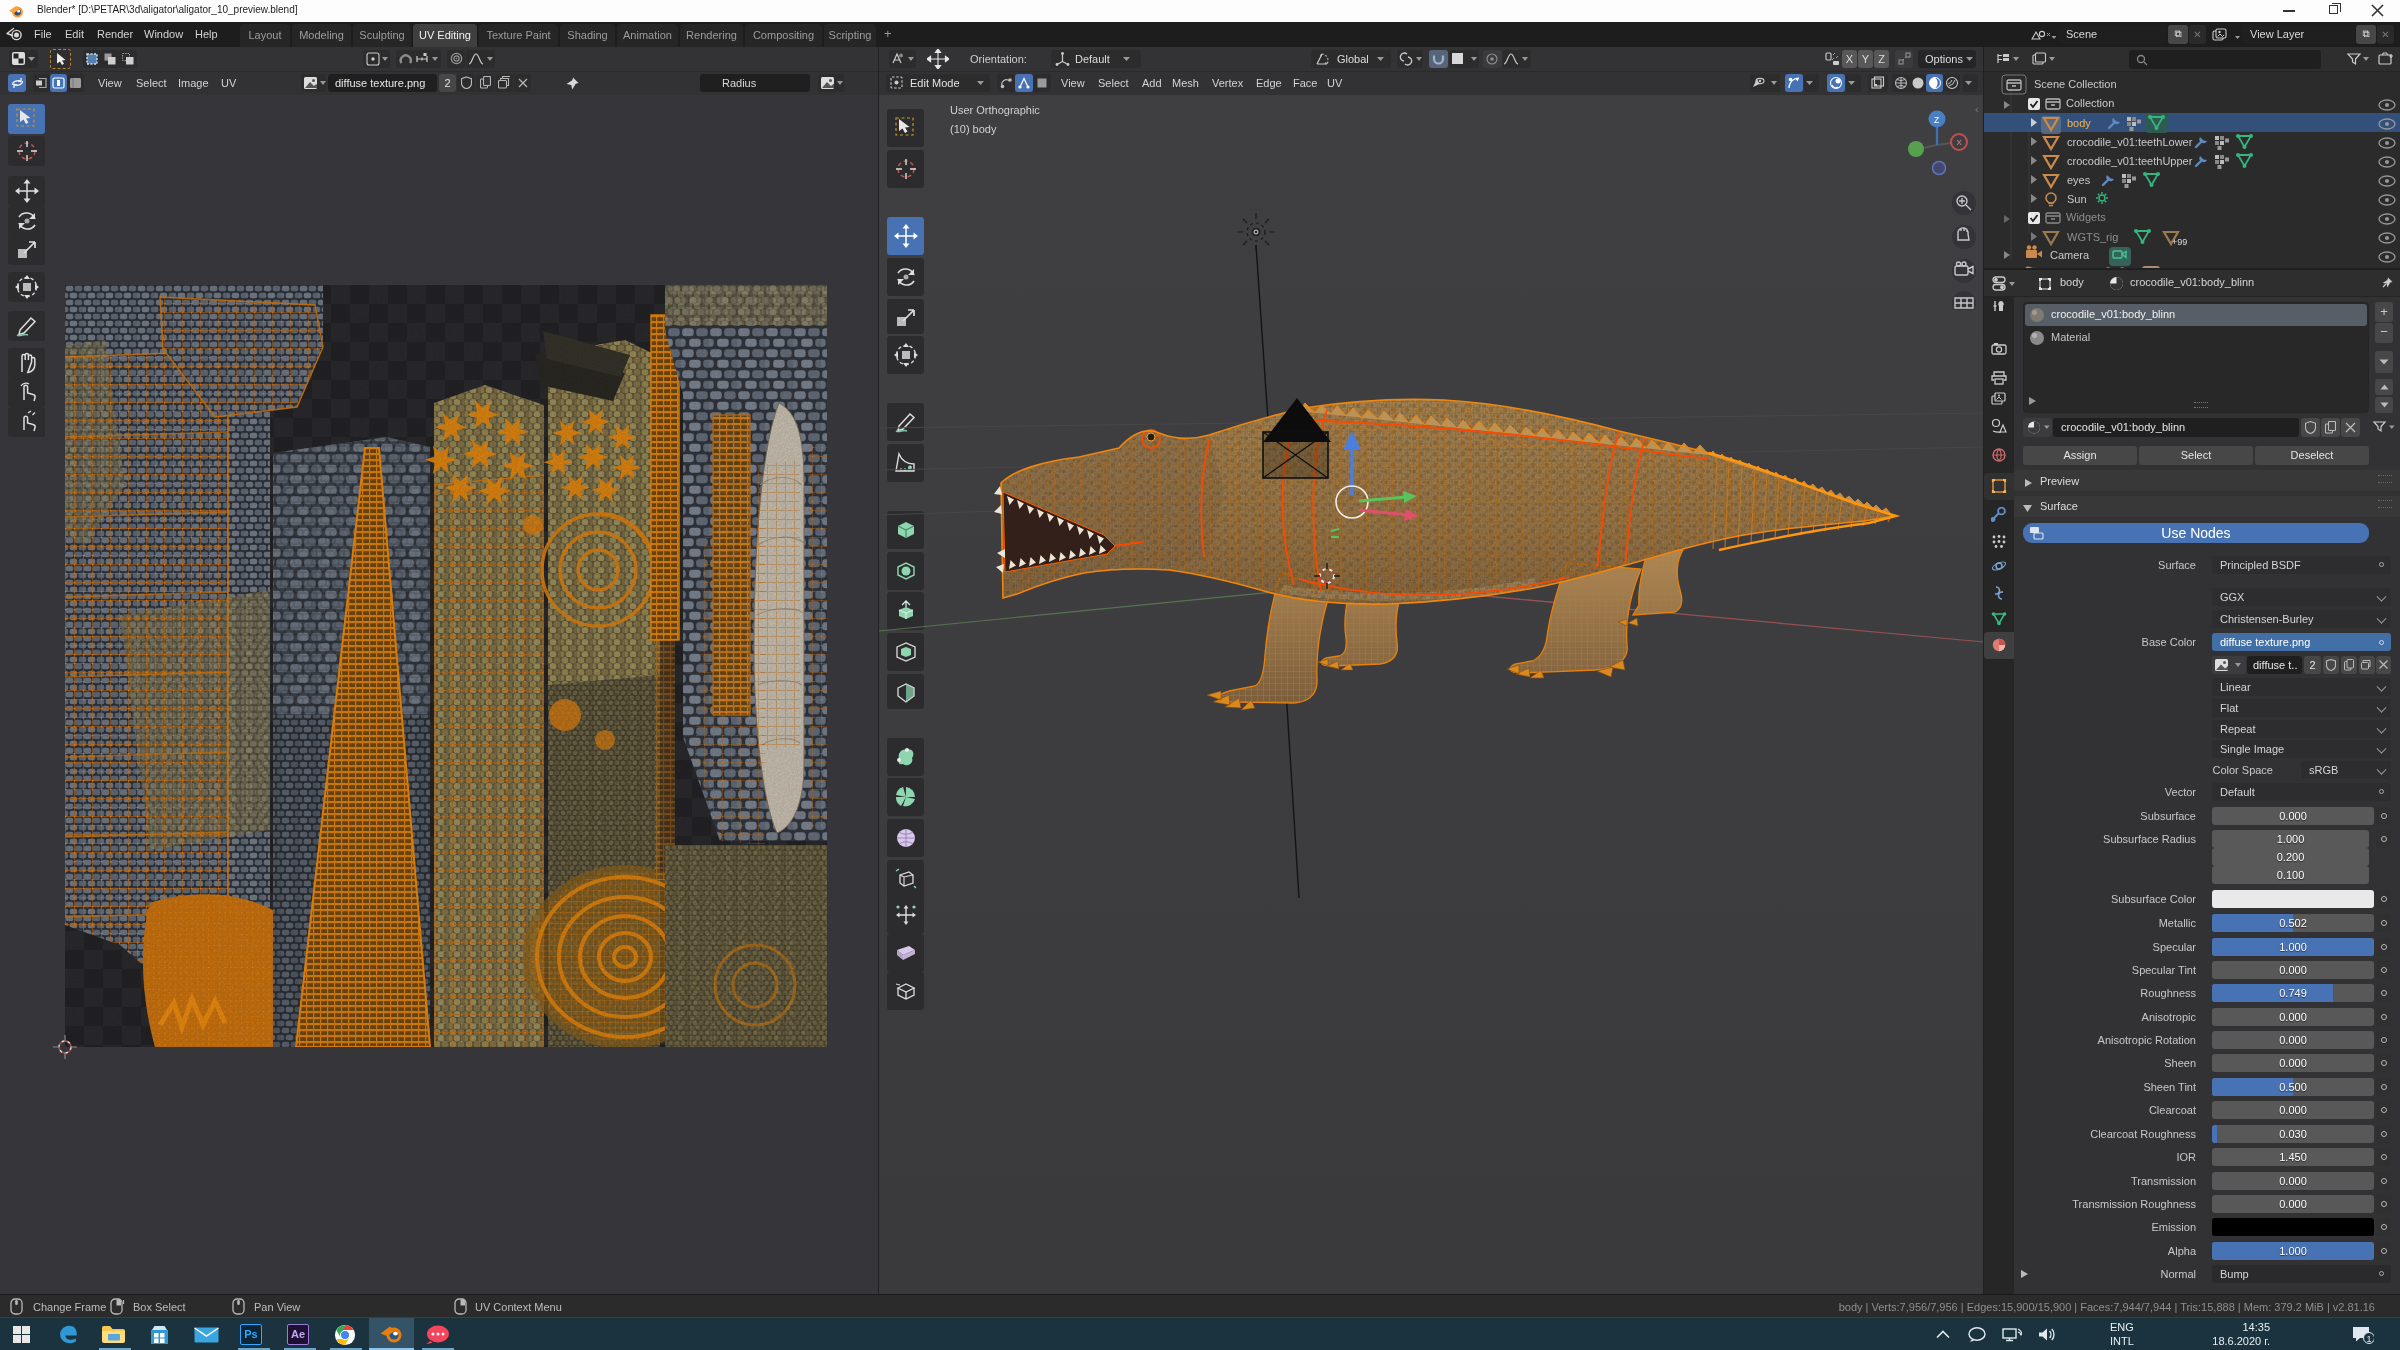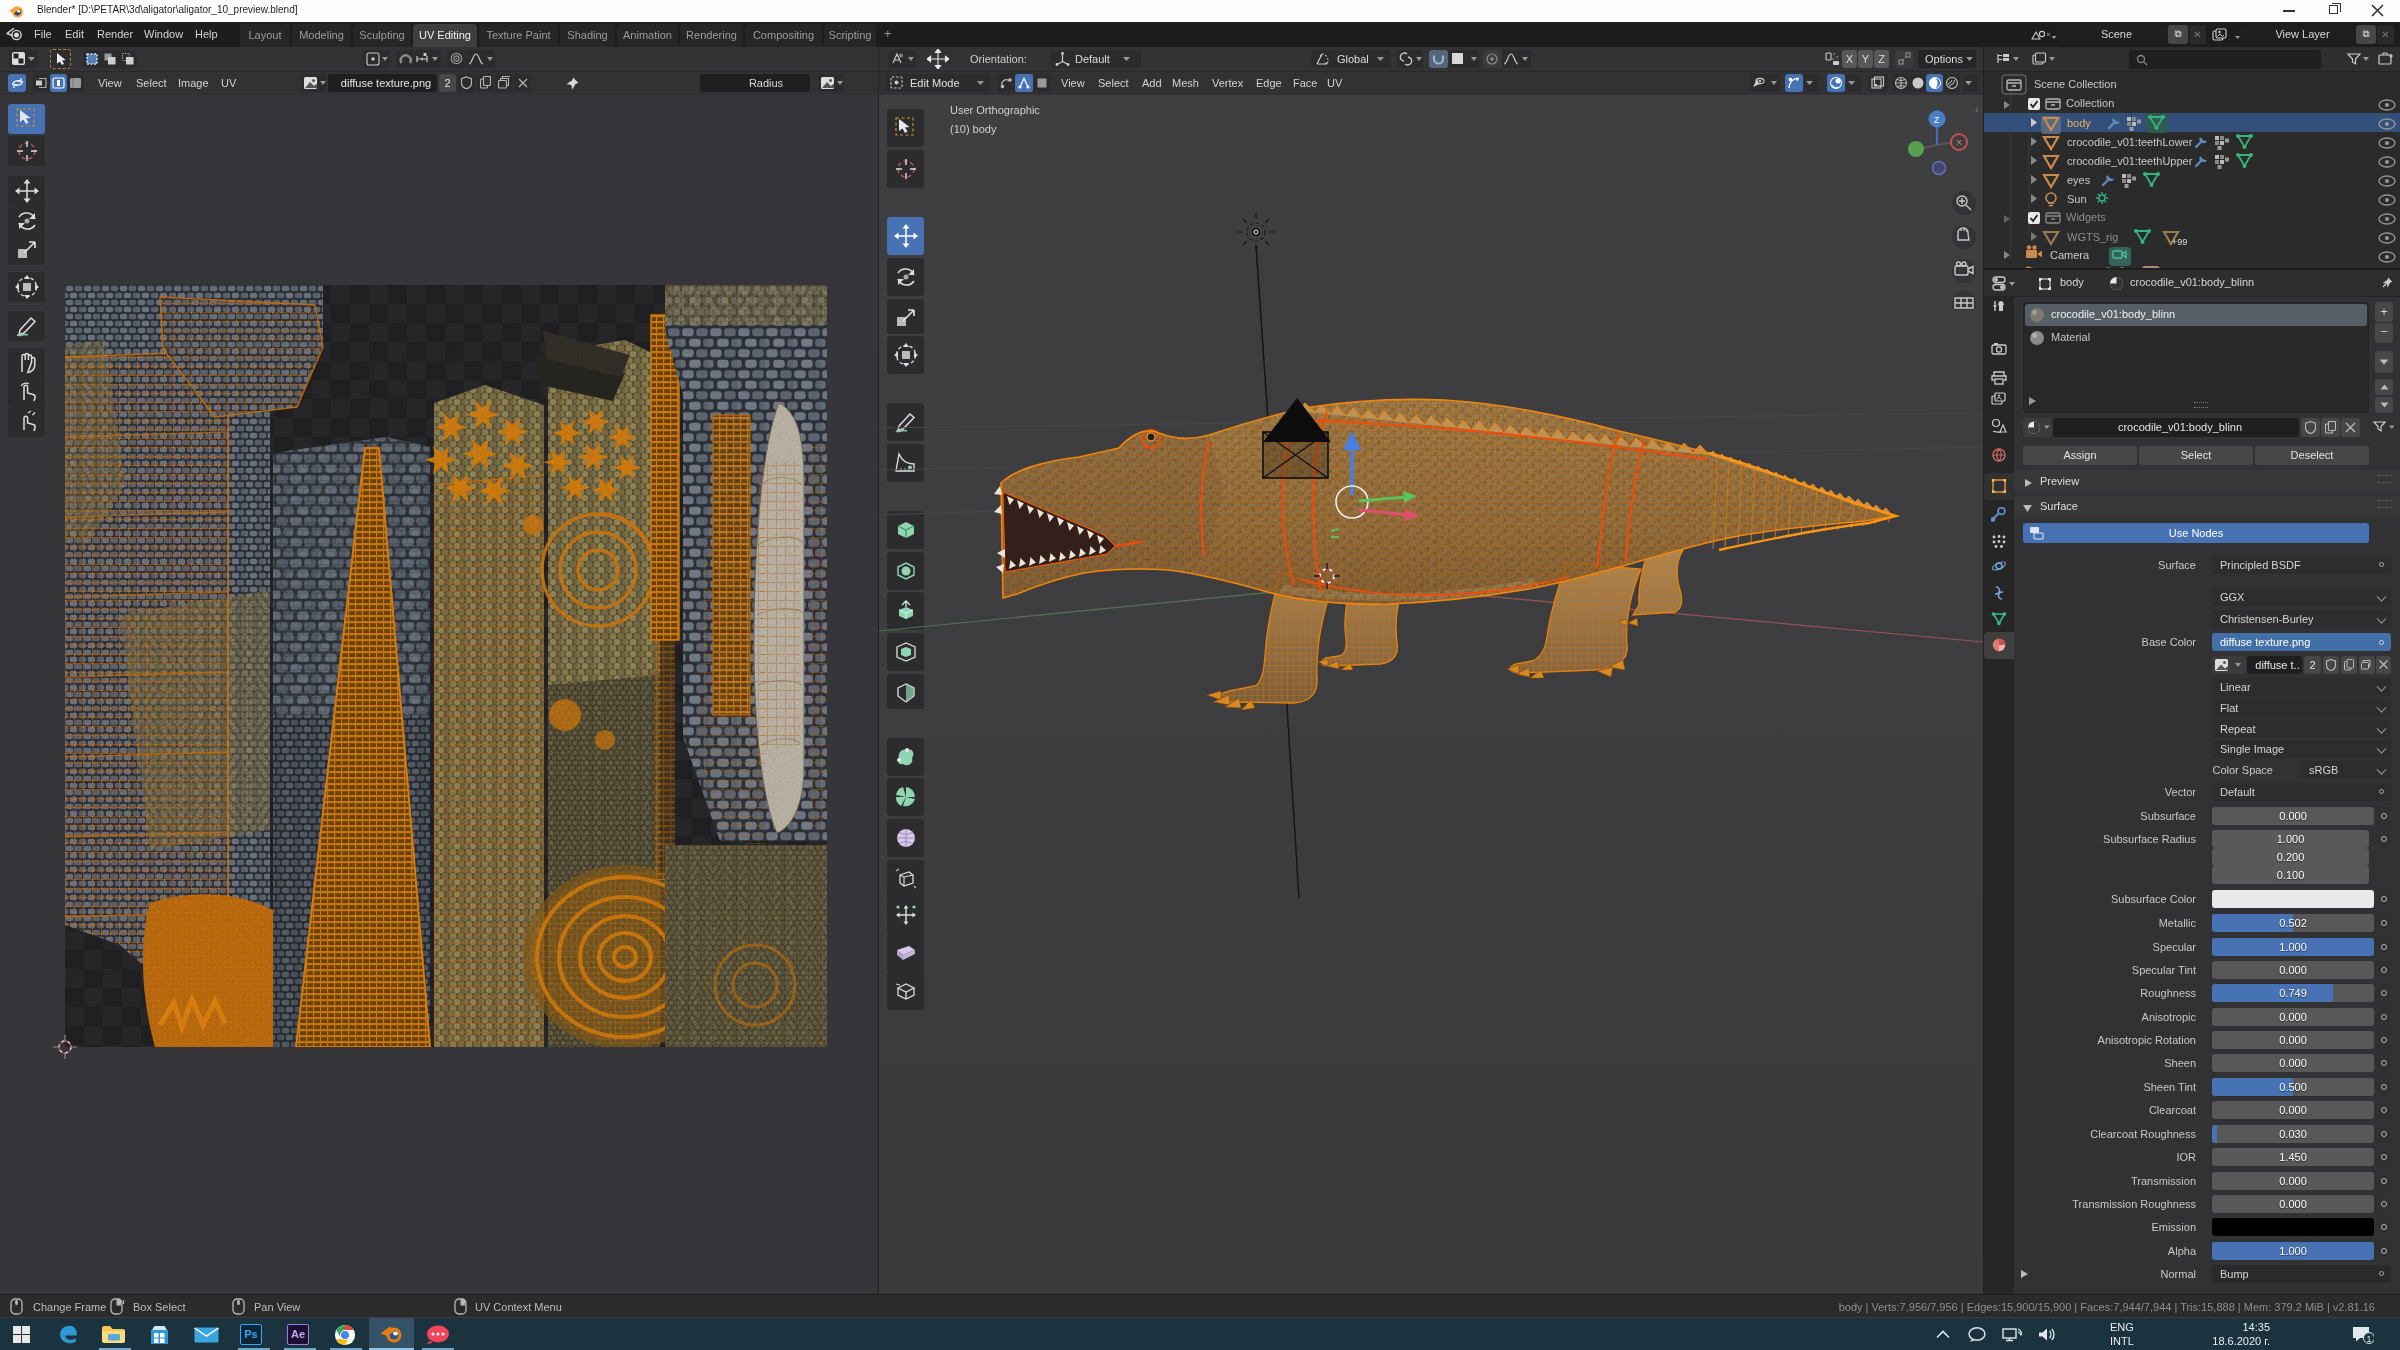--- a/index.html
+++ b/index.html
@@ -13,21 +13,21 @@
 #uvheader{left:0;top:47px;width:878px;height:48px;background:#333336;}
 #vpheader{left:878px;top:47px;width:1105px;height:48px;background:#333336;border-left:1px solid #232323;}
 .hrow2{position:absolute;left:0;top:24px;width:100%;height:24px;background:#323235;border-top:1px solid #2a2a2c;}
 #uveditor{left:0;top:95px;width:878px;height:1200px;background:#36363a;}
 #viewport{left:878px;top:95px;width:1105px;height:1200px;background:linear-gradient(#3f3f42 0%,#3d3d40 55%,#3a3a3d 100%);border-left:1px solid #202020;}
 #rightcol{left:1983px;top:47px;width:417px;height:1248px;background:#2b2b2b;border-left:1px solid #202020;}
 #outliner{position:absolute;left:0;top:0;width:417px;height:221px;background:#2b2b2b;}
 #props{position:absolute;left:0;top:221px;width:417px;height:1027px;background:#323234;border-top:2px solid #1f1f1f;}
 #statusbar{left:0;top:1294px;width:2400px;height:23px;background:#2b2b2b;border-top:1px solid #1a1a1a;color:#bdbdbd;font-size:11px;}
 #taskbar{left:0;top:1318px;width:2400px;height:32px;background:#1b333f;}
-.fld{position:absolute;background:#1f1f1f;border-radius:3px;color:#d9d9d9;font-size:11px;text-align:center;}
+.fld{position:absolute;background:#1f1f1f;border-radius:3px;color:#d9d9d9;font-size:11px;}
 .btn{position:absolute;background:#474747;border-radius:3px;color:#e4e4e4;font-size:11px;text-align:center;}
 .ddn{position:absolute;background:#2d2d2f;border-radius:3px;color:#d5d5d5;font-size:11px;}
 .ddn:after{content:"";position:absolute;right:6px;top:45%;width:6px;height:6px;border-right:1.5px solid #999;border-bottom:1.5px solid #999;transform:translateY(-40%) rotate(45deg);}
 .slider{position:absolute;height:18px;background:#585858;border-radius:3px;overflow:hidden;color:#fff;font-size:11px;text-align:center;line-height:18px;text-shadow:0 1px 1px rgba(0,0,0,.6);}
 .slider .fill{position:absolute;left:0;top:0;bottom:0;background:#4772b3;}
 .slider span{position:relative;}
 .plabel{position:absolute;color:#c8c8c8;font-size:11px;text-align:right;width:180px;height:18px;line-height:18px;}
 .dot{position:absolute;width:15px;height:18px;background:#303030;border-radius:3px;}
 .dot:after{content:"";position:absolute;left:4.5px;top:6px;width:4px;height:4px;border:1.5px solid #b5b5b5;border-radius:50%;}
 .icnbtn{position:absolute;background:#2c2c2c;border-radius:3px;}
@@ -1163,21 +1163,21 @@
 <div class="abs" style="left:30px;top:200px;width:387px;height:21px;background:#383838;border-radius:3px"></div><svg class="abs" style="left:40px;top:208px" width="9" height="10">
           <path d="M1 1 l7 4 l-7 4 z" fill="#bbb"></path>
         </svg>
 <div class="abs" style="left:56px;top:205px;font-size:11px;color:#dedede">Preview</div>
 <div class="abs" style="left:394px;top:205px;width:14px;height:8px;border-top:1.5px dotted #666;border-bottom:1.5px dotted #666"></div>
 <div class="abs" style="left:30px;top:226px;width:387px;height:21px;background:#383838;border-radius:3px 3px 0 0"></div><svg class="abs" style="left:38px;top:234px" width="11" height="9">
           <path d="M1 1 h9 l-4.5 7 z" fill="#bbb"></path>
         </svg>
 <div class="abs" style="left:56px;top:230px;font-size:11px;color:#dedede">Surface</div>
 <div class="abs" style="left:394px;top:230px;width:14px;height:8px;border-top:1.5px dotted #666;border-bottom:1.5px dotted #666"></div>
-<div class="abs" style="left:39px;top:253px;width:346px;height:20px;background:#4772b3;border-radius:3px;text-align:center;line-height:20px;font-size:11px;color:#fff">Use Nodes</div>
+<div class="abs" style="left:39px;top:253px;width:346px;height:20px;background:#4772b3;border-radius:9px;text-align:center;line-height:20px;font-size:14px;color:#fff">Use Nodes</div>
 <svg class="abs" style="left:45px;top:256px" width="16" height="14">
           <rect x="1" y="1" width="9" height="6" rx="1" fill="#dce6f2"></rect>
           <rect x="5" y="7" width="9" height="6" rx="1" fill="none" stroke="#dce6f2" stroke-width="1.1"></rect>
         </svg>
 <div class="plabel" style="left:32px;top:286px;width:180px">Surface</div>
 <div class="ddn nodd" style="left:228px;top:286px;width:179px;height:18px;line-height:18px;padding-left:8px">Principled BSDF<span style="position:absolute;right:7px;top:6px;width:5px;height:5px;border:1.2px solid #aaa;border-radius:50%"></span></div>
 <div class="ddn" style="left:228px;top:318px;width:179px;height:18px;line-height:18px;padding-left:8px">GGX</div>
 <div class="ddn" style="left:228px;top:340px;width:179px;height:18px;line-height:18px;padding-left:8px">Christensen-Burley</div>
 <div class="plabel" style="left:32px;top:363px;width:180px">Base Color</div>
 <div class="abs" style="left:228px;top:363px;width:179px;height:18px;background:#426fa5;border-radius:3px;line-height:18px;padding-left:8px;font-size:11px;color:#fff">diffuse texture.png<span style="position:absolute;right:7px;top:6.5px;width:5px;height:5px;border:1.2px solid #cfd9e8;border-radius:50%"></span></div>

